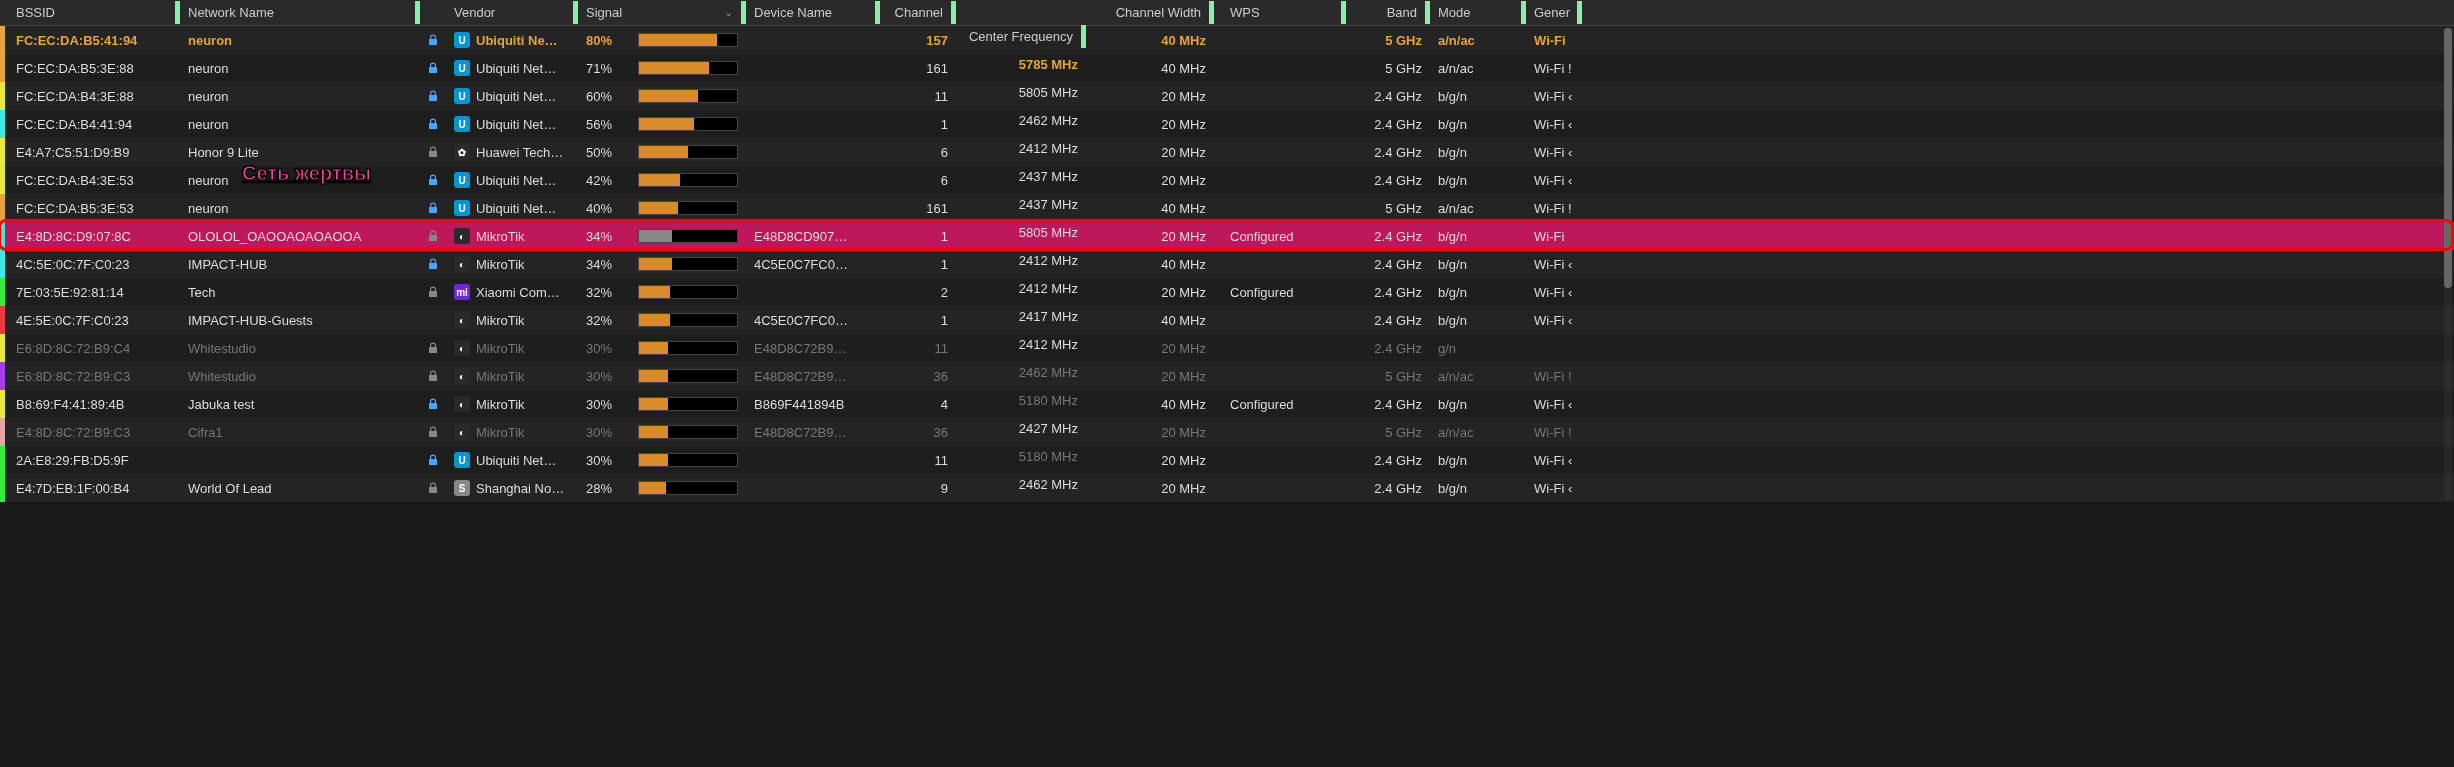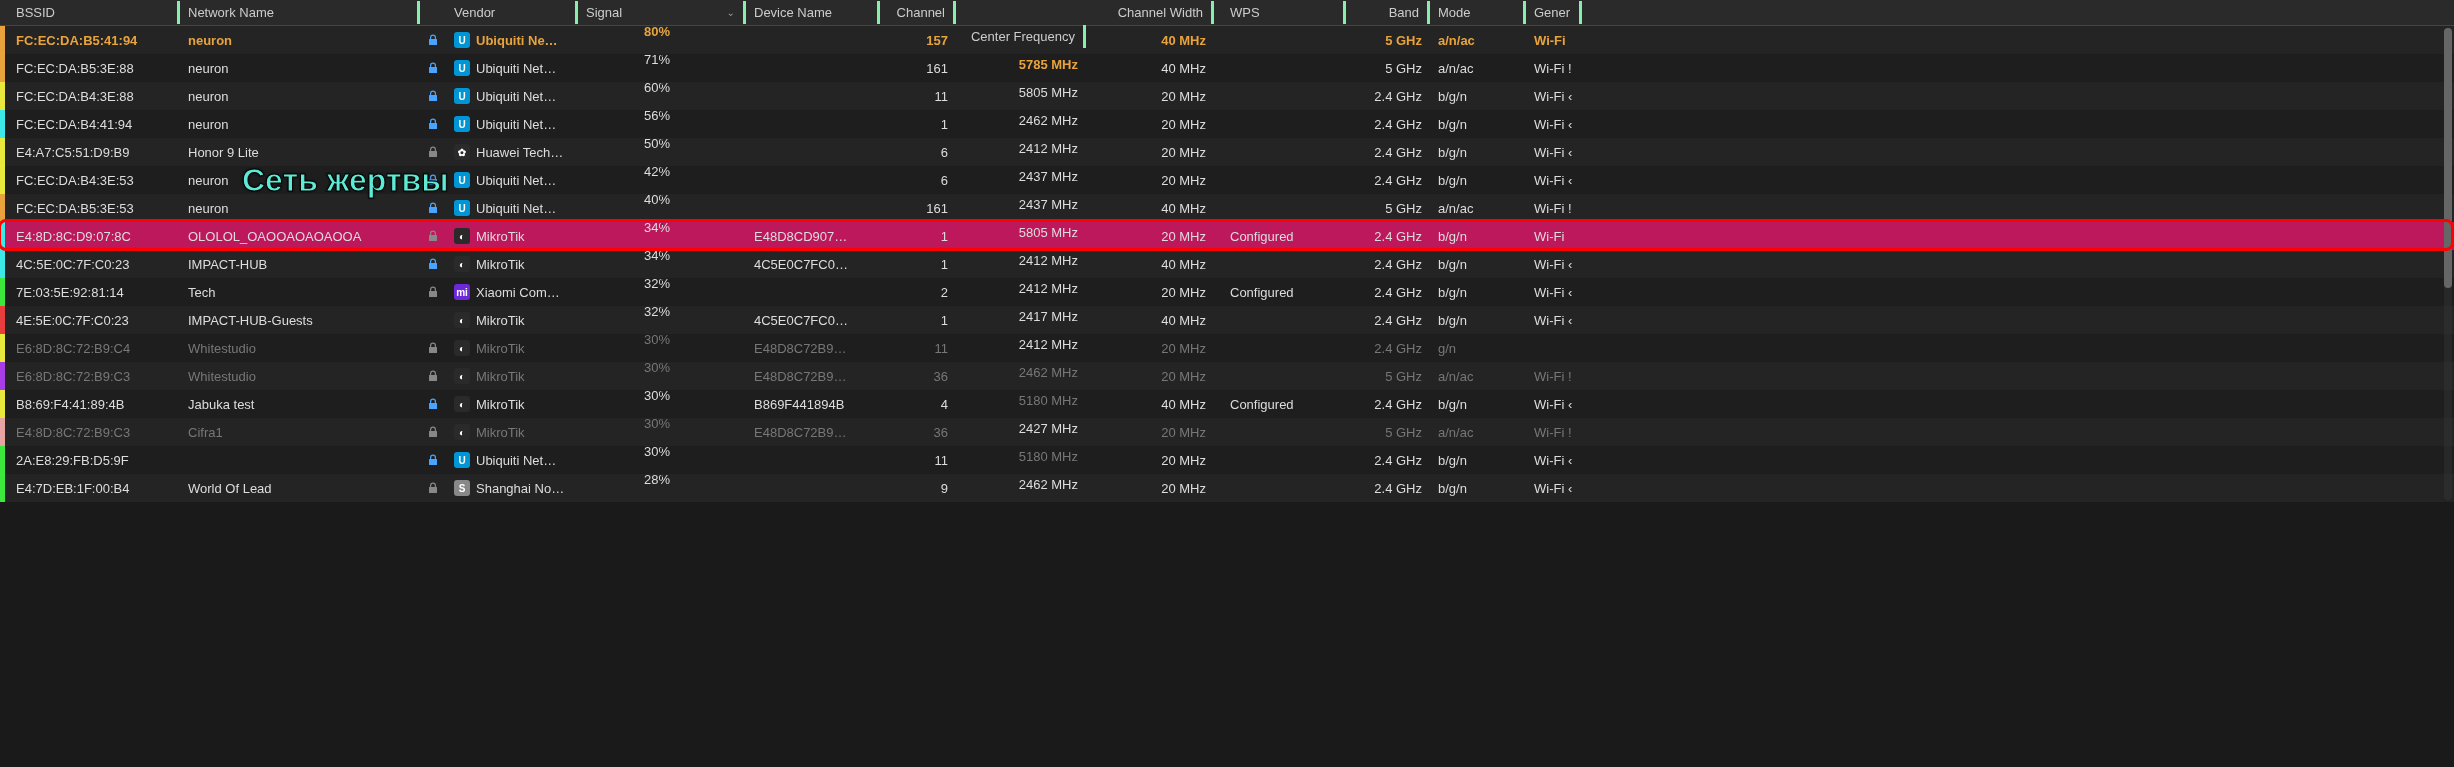--- a/index.html
+++ b/index.html
@@ -18,21 +18,21 @@
   display: flex;
   background: #2a2a2a;
   border-bottom: 1px solid #444;
   height: 26px;
   align-items: center;
 }
 .header-cell {
   padding: 4px 8px;
   color: #ccc;
   font-weight: 500;
-  border-right: 3px solid #86efac;
+  border-right: 5px solid #86efac;
   white-space: nowrap;
   overflow: hidden;
   text-overflow: ellipsis;
   display: flex;
   align-items: center;
 }
 .header-cell .sort-arrow {
   margin-left: auto;
   font-size: 10px;
   color: #999;
@@ -90,21 +90,21 @@
   font-weight: bold;
   color: #fff;
   flex-shrink: 0;
 }
 .vendor-ubiquiti { background: #0095d5; }
 .vendor-huawei { background: #2a2a2a; }
 .vendor-mikrotik { background: #2a2a2a; }
 .vendor-xiaomi { background: #6d28d9; }
 .vendor-shanghai { background: #888; }
 
-.signal-wrap { display: flex; align-items: center; gap: 16px; width: 100%; flex-direction: column; }
+.signal-wrap { display: flex; align-items: center; gap: 16px; width: 100%; }
 .signal-pct { width: 36px; }
 .signal-bar {
   flex: 1;
   height: 14px;
   background: #000;
   border: 1px solid #444;
   position: relative;
   overflow: hidden;
 }
 .signal-fill {
@@ -115,27 +115,28 @@
 
 .red-box {
   position: absolute;
   border: 3px solid #ff0000;
   border-radius: 8px;
   pointer-events: none;
   z-index: 10;
 }
 .overlay-label {
   position: absolute;
-  font-size: 32px;
+  font-size: 20px;
   font-weight: 700;
-  color: #5eead4;
+  color: #ec4899;
   -webkit-text-stroke: 1px #000;
   text-shadow: 0 0 3px #000;
   z-index: 20;
   pointer-events: none;
+  text-decoration: underline;
 }
 .scrollbar-track {
   position: absolute;
   right: 2px;
   top: 28px;
   bottom: 2px;
   width: 8px;
   background: rgba(80,80,80,0.2);
   border-radius: 4px;
 }

